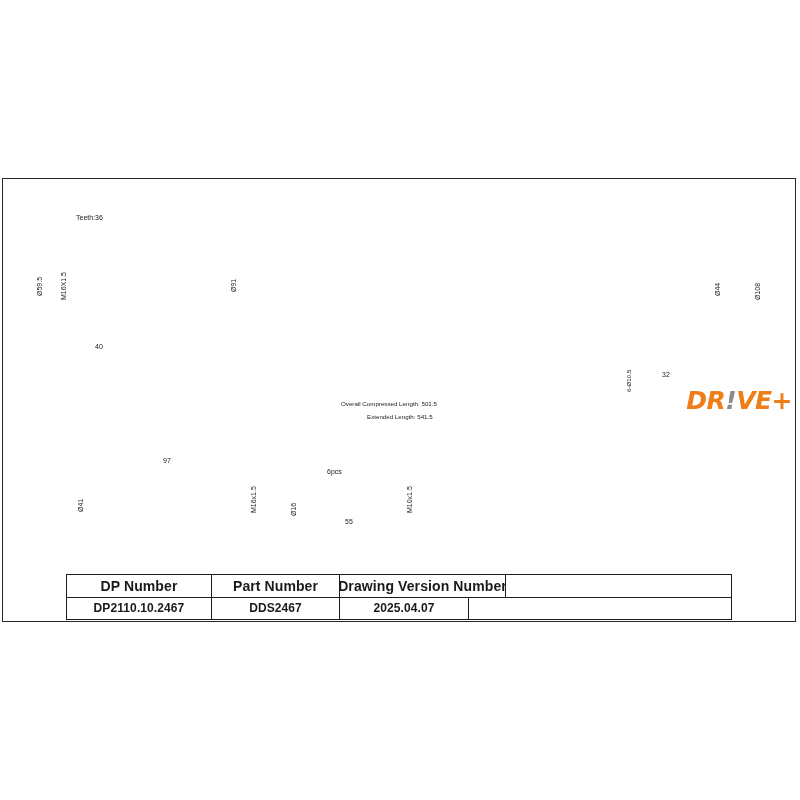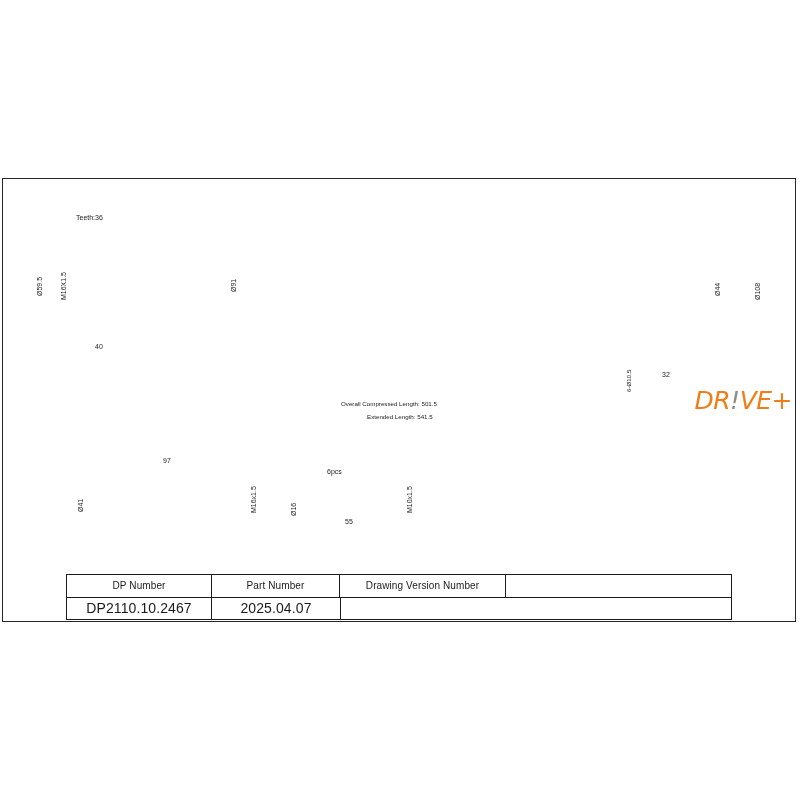--- a/index.html
+++ b/index.html
@@ -16,32 +16,32 @@
   #titleblock{
     position:absolute;left:66px;top:574px;width:666px;height:46px;
     border:1.4px solid #1c1c1c;box-sizing:border-box;background:#fff;
     display:flex;flex-direction:column;
   }
   #tb-head,#tb-body{display:flex;flex:1 1 50%;}
   #tb-head{border-bottom:1.3px solid #1c1c1c;}
   .tb-cell{
     display:flex;align-items:center;justify-content:center;
     border-right:1.2px solid #1c1c1c;box-sizing:border-box;
-    font-size:14px;letter-spacing:.1px;white-space:nowrap;overflow:hidden;
+    font-size:12px;letter-spacing:.1px;white-space:nowrap;overflow:hidden;font-weight:bold;
   }
-  #tb-head .tb-cell{font-weight:normal;font-size:10px;}
+  #tb-head .tb-cell{font-weight:bold;font-size:14px;}
   .tb-cell.c0{width:145px;}
   .tb-cell.c1{width:128px;text-align:center;}
   .tb-cell.c2{width:166px;text-align:center;}
   .tb-cell.c3{width:129px;}
   .tb-cell.c4{width:98px;border-right:none;}
   #logo-span{
     display:block;position:absolute;right:8px;top:50%;transform:translateY(-50%);
     font-family:"DejaVu Sans",sans-serif;
-    font-weight:400;font-style:italic;font-size:25px;letter-spacing:-0.5px;
+    font-weight:700;font-style:italic;font-size:25px;letter-spacing:-0.5px;
     color:#F07D18;line-height:1;white-space:nowrap;
   }
   #logo-span .gy{color:#8c8c8c;}
 
   
   #cad{position:absolute;left:0;top:0;width:800px;height:800px;}
 
   .lbl{
     position:absolute;font-family:"Liberation Sans",sans-serif;
     font-size:7px;color:#1a1a1a;white-space:nowrap;line-height:1;
@@ -431,20 +431,21 @@
 
   <div id="titleblock">
     <div id="tb-head">
       <div class="tb-cell c0">DP Number</div>
       <div class="tb-cell c1">Part Number</div>
       <div class="tb-cell c2">Drawing Version Number</div>
       <div class="tb-cell c4"></div>
     </div>
     <div id="tb-body">
       <div class="tb-cell c0">DP2110.10.2467</div>
+      <div class="tb-cell c1">DDS2467</div>
       <div class="tb-cell c3">2025.04.07</div>
       <div class="tb-cell c4"></div>
     </div>
   </div>
 
   <div id="logo-span"><span>DR</span><span class="gy">!</span><span>VE+</span></div>
 
 </div>
 
 </body></html>

